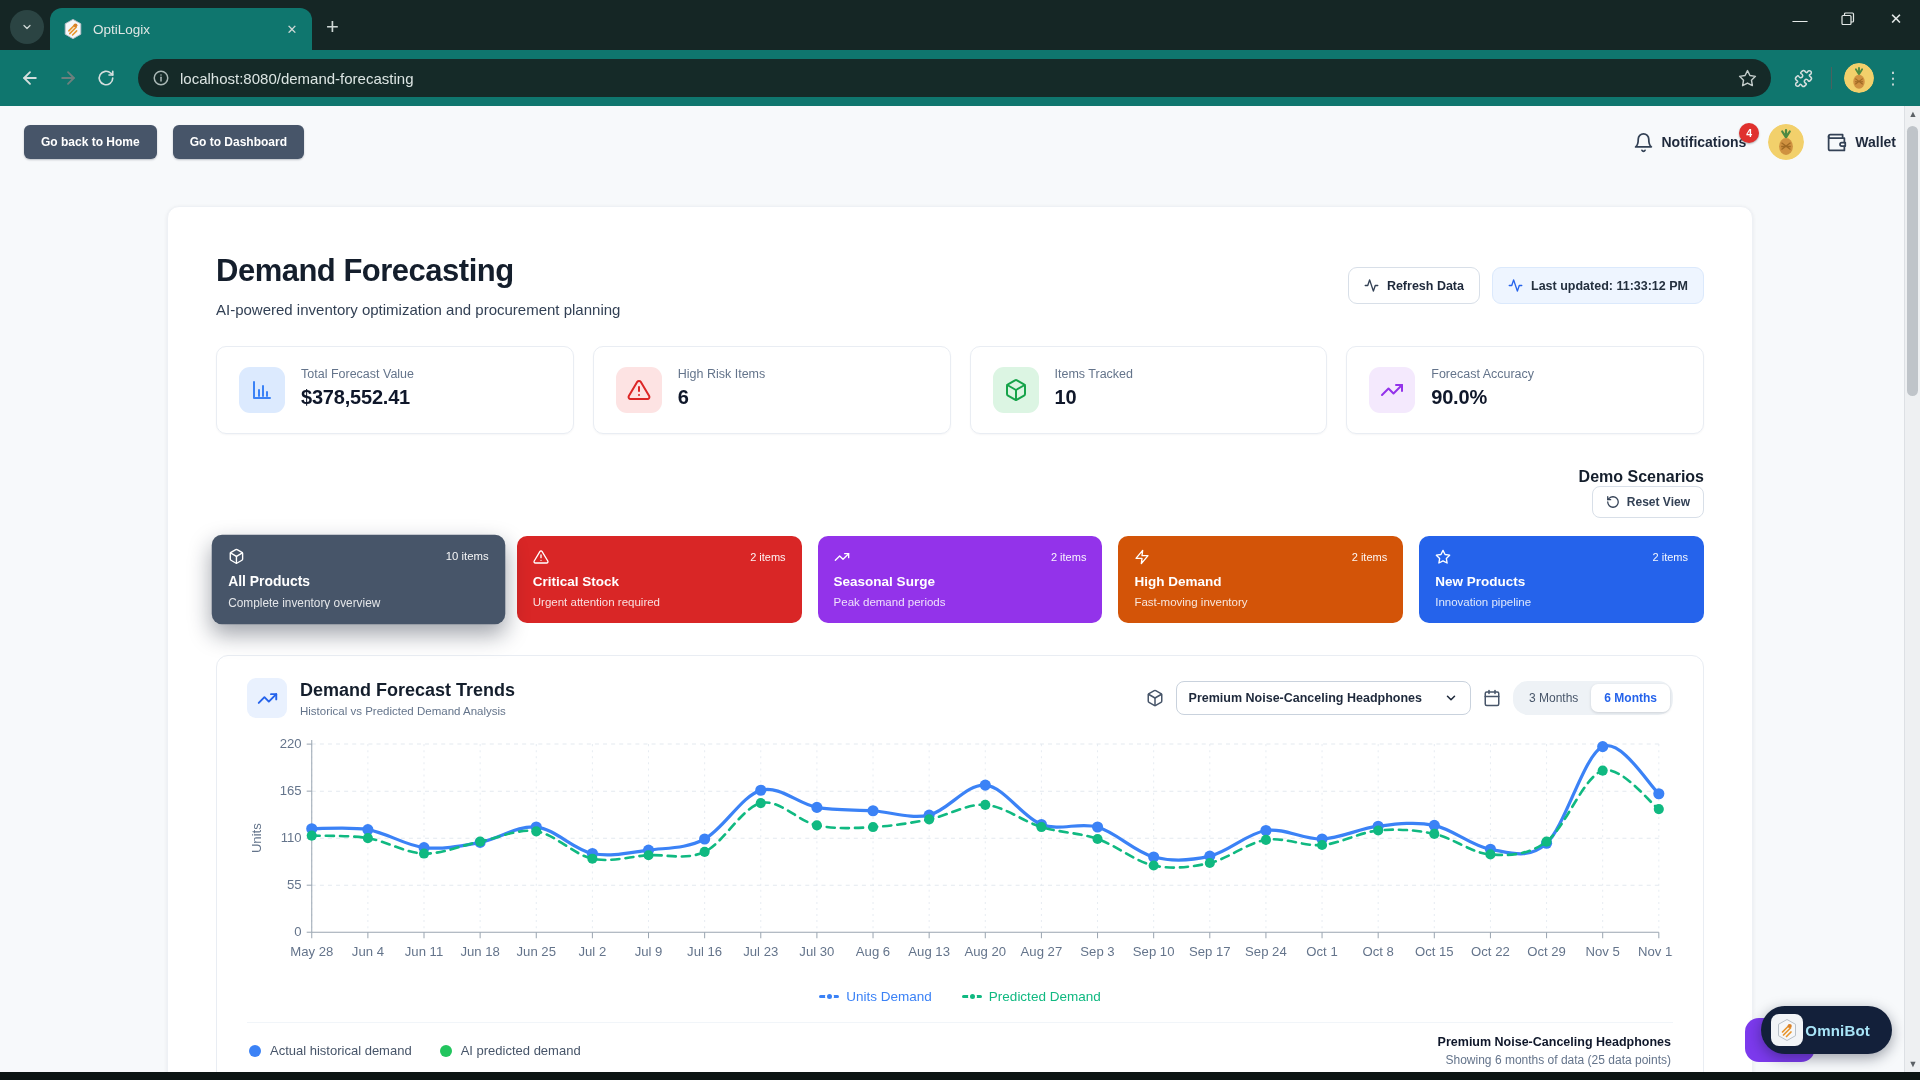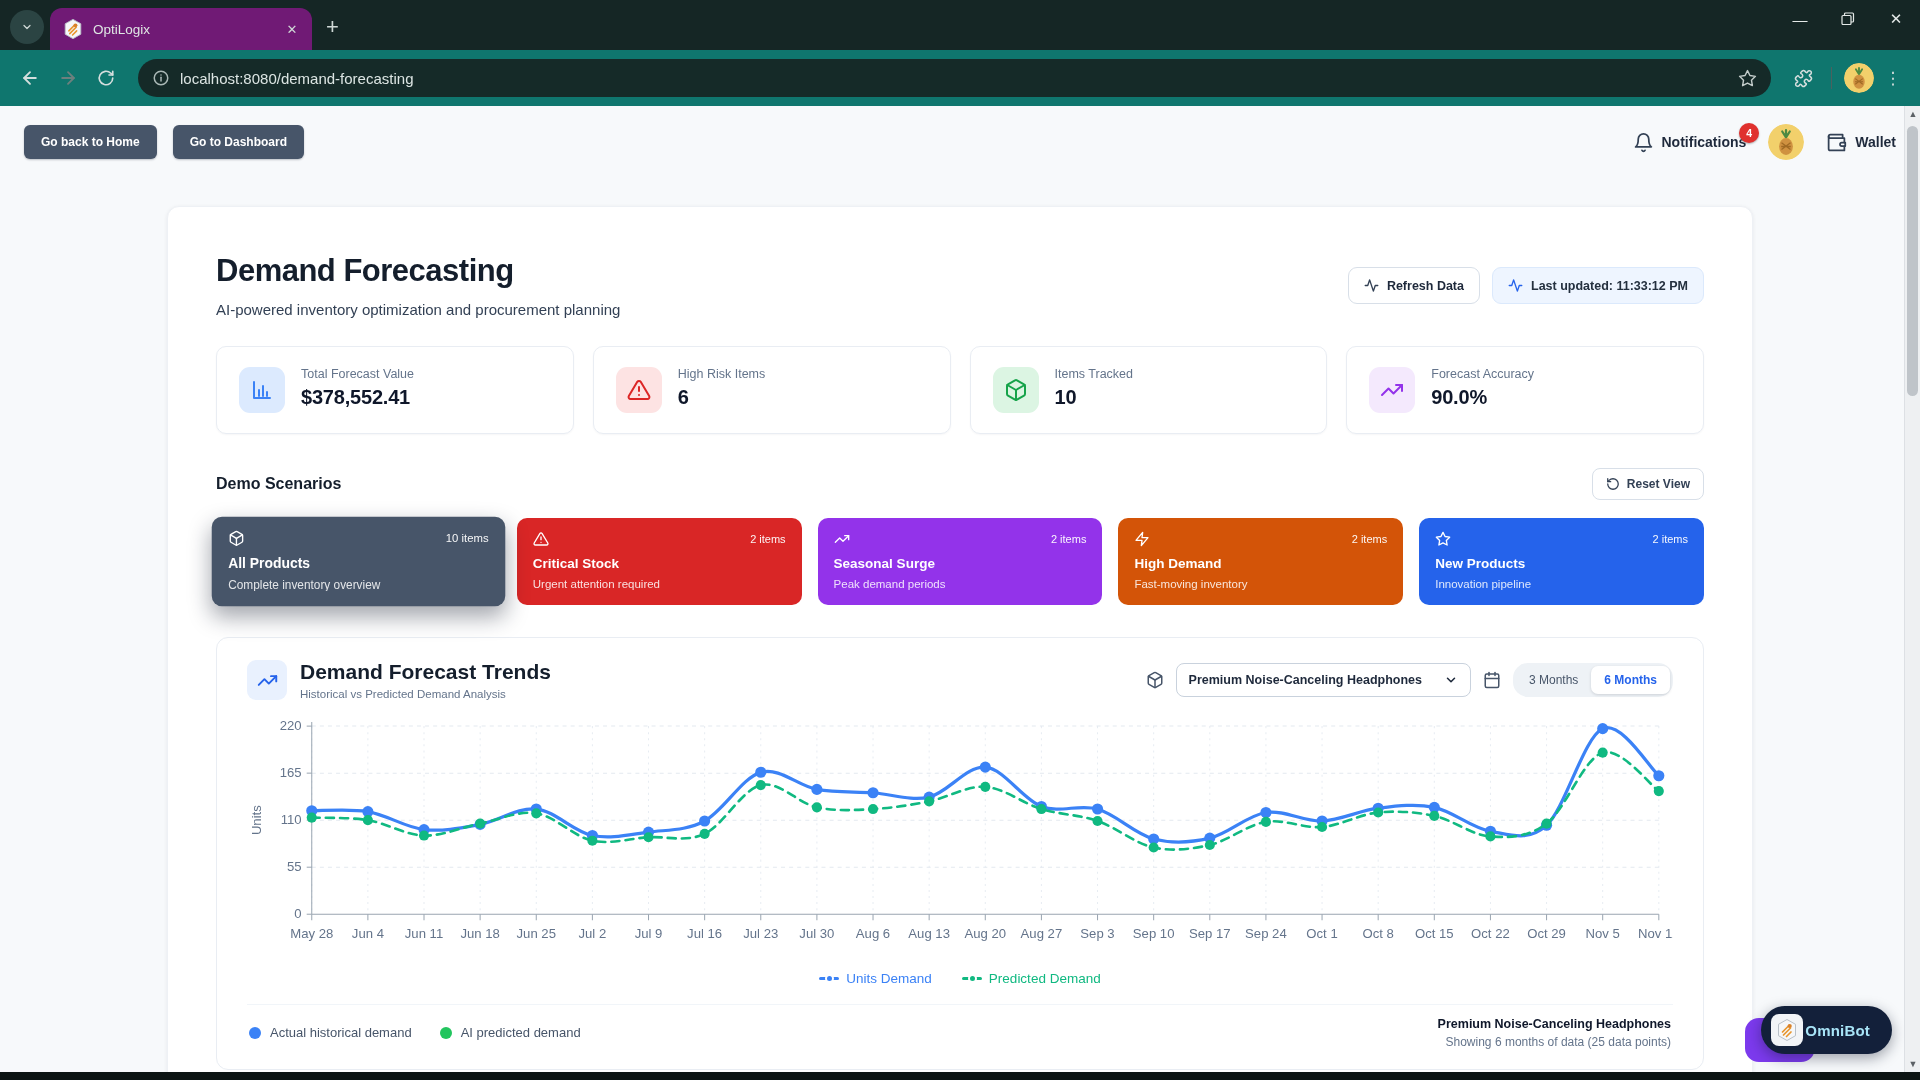--- a/index.html
+++ b/index.html
@@ -3,21 +3,21 @@
 <meta charset="utf-8">
 <style>
   * { margin:0; padding:0; box-sizing:border-box; }
   html,body { width:1920px; height:1080px; overflow:hidden; }
   body { font-family:"Liberation Sans", sans-serif; background:#f7f9fb; }
   .screen { position:relative; width:1920px; height:1080px; overflow:hidden; }
 
   
   .titlebar { height:50px; background:#152625; display:flex; align-items:flex-end; position:relative; }
   .tab-search { width:34px; height:34px; border-radius:50%; background:#2b4443; margin:0 6px 6px 10px; display:flex; align-items:center; justify-content:center; color:#cfd8d6; font-size:13px; }
-  .tab { width:262px; height:42px; background:#701a75; border-radius:12px 12px 0 0; display:flex; align-items:center; padding:0 10px 0 12px; gap:9px;justify-content:flex-end; }
+  .tab { width:262px; height:42px; background:#0f766e; border-radius:12px 12px 0 0; display:flex; align-items:center; padding:0 10px 0 12px; gap:9px;justify-content:flex-end; }
   .tab-title { color:#dfe6e4; font-size:13.5px; flex:1; white-space:nowrap; overflow:hidden; }
   .tab-close { color:#cfd8d6; font-size:13px; width:20px; height:20px; display:flex; align-items:center; justify-content:center; border-radius:50%; }
   .new-tab { color:#cfd8d6; font-size:22px; font-weight:300; margin:0 0 10px 14px; }
   .win-controls { position:absolute; right:0; top:0; height:38px; display:flex; }
   .win-btn { width:48px; height:38px; display:flex; align-items:center; justify-content:center; color:#e4e9e8; font-size:15px; }
   .toolbar { height:56px; background:#0f766e; display:flex; align-items:center; padding:0 14px; gap:6px; }
   .nav-ico { width:32px; height:32px; display:flex; align-items:center; justify-content:center; color:#d5dedd; font-size:19px; border-radius:50%; }
   .nav-ico.dim { color:#6d807e; }
   .urlbar { flex:1; height:38px; border-radius:19px; background:#152a28; margin:0 10px; display:flex; align-items:center; padding:0 14px; gap:10px; }
   .url-text { color:#dce5e3; font-size:15px; flex:1; }
@@ -44,37 +44,37 @@
   .header-actions { display:flex; gap:12px; align-items:flex-start; margin-top:14px; }
   .refresh-btn { display:flex; align-items:center; gap:8px; background:#fff; border:1px solid #d8dfe8; border-radius:9px; padding:10px 15px; font-size:12.5px; font-weight:600; color:#1e293b; }
   .updated-pill { display:flex; align-items:center; gap:8px; background:#eef5ff; border:1px solid #dbe9fc; border-radius:9px; padding:10px 15px; font-size:12.5px; font-weight:600; color:#24303f; }
 
   .stats-row { display:flex; gap:19px; margin-top:28px; }
   .stat-card { flex:1; border:1px solid #e9edf3; border-radius:10px; padding:20px 22px; display:flex; align-items:flex-start; gap:16px; box-shadow:0 1px 2px rgba(15,23,42,.04); }
   .stat-icon { width:46px; height:46px; border-radius:11px; display:flex; align-items:center; justify-content:center; flex:none; }
   .stat-label { font-size:12.5px; color:#64748b; }
   .stat-value { font-size:20px; font-weight:800; color:#0f172a; margin-top:5px; letter-spacing:-.2px; }
 
-  .scenario-head { display:flex; justify-content:space-between; align-items:center; margin-top:34px; }
+  .scenario-head { display:flex; justify-content:space-between; align-items:flex-end; margin-top:34px;flex-direction:column; }
   .section-title { font-size:16px; font-weight:700; color:#141e2c; }
   .reset-btn { display:flex; align-items:center; gap:7px; background:#fff; border:1px solid #d8dfe8; border-radius:8px; padding:8px 13px; font-size:12px; font-weight:600; color:#334155; }
   .scenario-row { display:flex; gap:16px; margin-top:18px; }
   .scenario-card { flex:1; border-radius:10px; padding:13px 16px 15px; color:#fff; }
   .scenario-card.selected { box-shadow:0 10px 22px rgba(15,23,42,.38); transform:scale(1.03); }
   .sc-top { display:flex; justify-content:space-between; align-items:center; }
   .sc-items { font-size:11px; font-weight:500; opacity:.95; }
   .sc-title { font-size:13.5px; font-weight:700; margin-top:9px; }
   .sc-desc { font-size:11.5px; opacity:.85; margin-top:7px; }
 
   
   .chart-card { margin-top:32px; border:1px solid #e9edf3; border-radius:12px; padding:22px 30px 14px; }
   .chart-head { display:flex; justify-content:space-between; align-items:center; }
   .chart-head-left { display:flex; gap:13px; align-items:center; }
   .chart-icon-box { width:40px; height:40px; border-radius:9px; background:#e9f1fe; display:flex; align-items:center; justify-content:center; }
-  .chart-title { font-size:21px; font-weight:700; color:#141e2c; }
+  .chart-title { font-size:18px; font-weight:700; color:#141e2c; }
   .chart-subtitle { font-size:11.5px; color:#64748b; margin-top:4px; }
   .chart-controls { display:flex; align-items:center; gap:12px; }
   .select-box { display:flex; align-items:center; gap:22px; border:1px solid #c9d2dd; border-radius:8px; padding:9px 12px; font-size:12.5px; font-weight:600; color:#1e293b; background:#fff; }
   .segmented { background:#eef2f6; border-radius:15px; padding:3px; display:flex;justify-content:space-between; }
   .seg-btn { font-size:12px; padding:7px 13px; color:#475569; border-radius:7px; font-weight:500; }
   .seg-btn.active { background:#fff; color:#2563eb; font-weight:700; box-shadow:0 1px 3px rgba(15,23,42,.15); }
   .chart-area { margin-top:16px; }
   .chart-area svg { display:block; width:100%; }
   .legend-row { display:flex; justify-content:center; gap:30px; margin-top:2px; }
   .legend-item { display:flex; align-items:center; gap:7px; font-size:13.5px; font-weight:500; }

